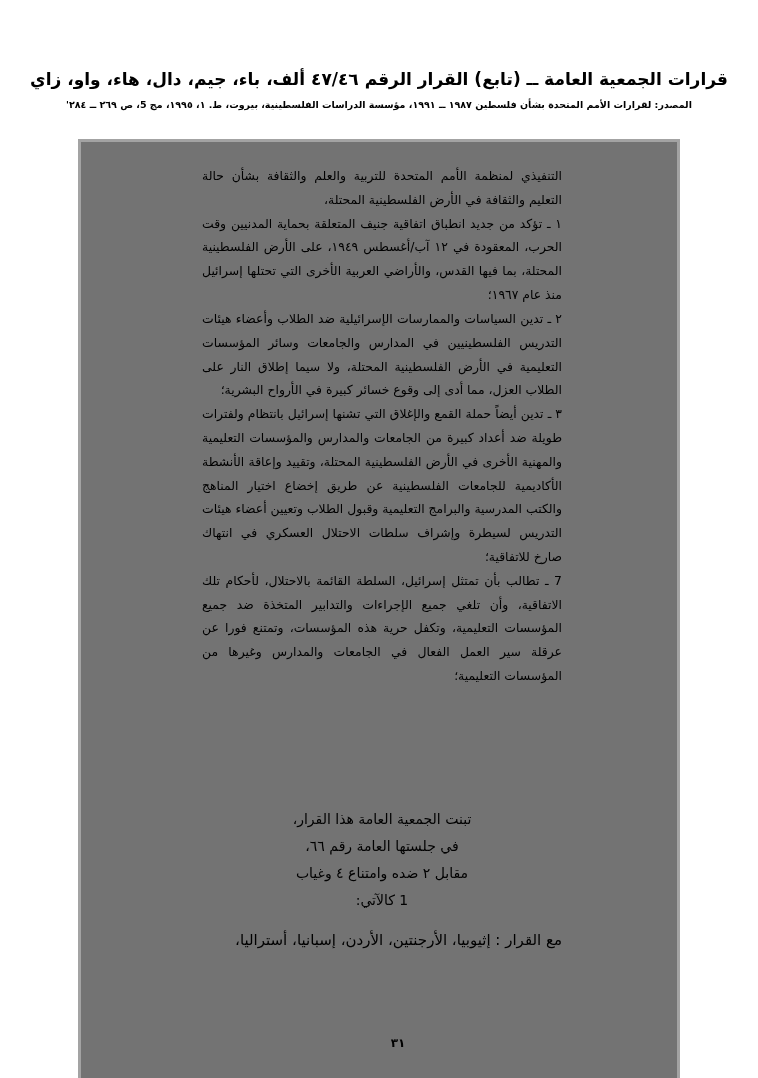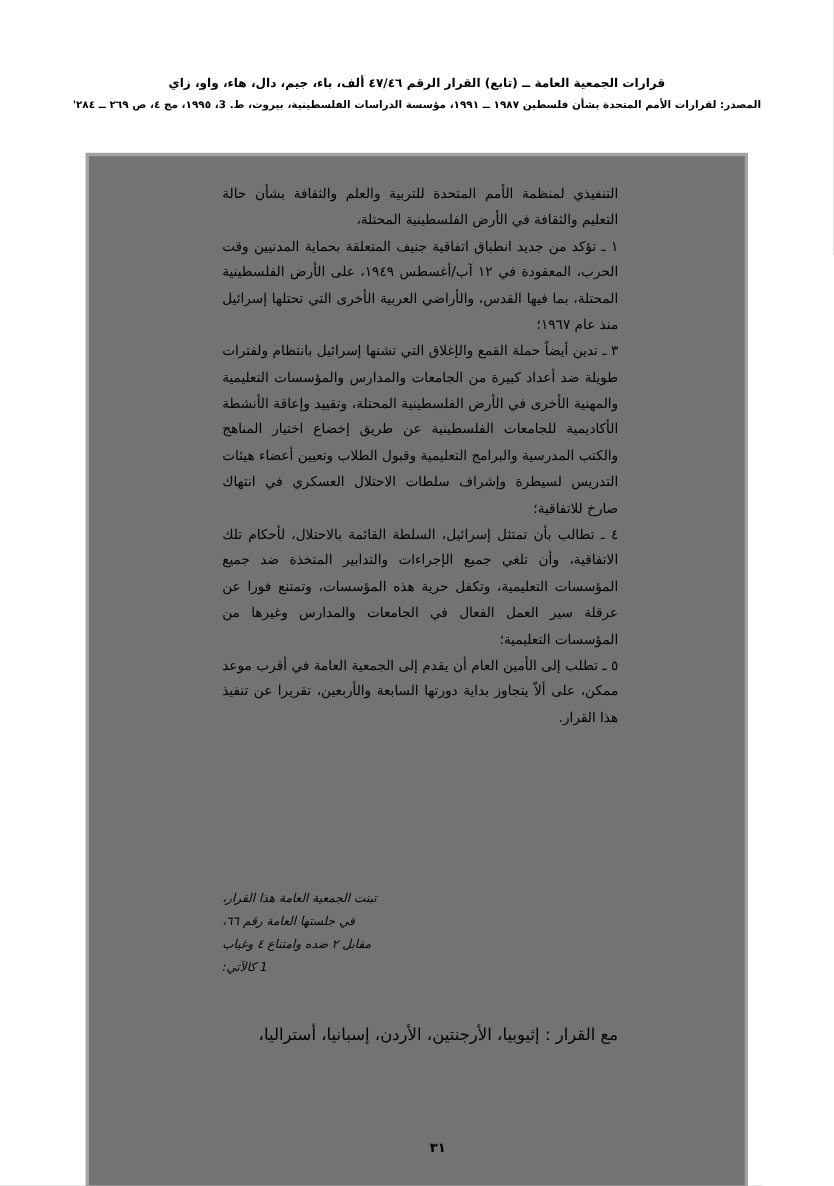--- a/index.html
+++ b/index.html
@@ -22,21 +22,21 @@
     position: relative;
     box-sizing: border-box;
   }
 
   
   .header {
     text-align: center;
     padding-top: 68px;
   }
   .header-title {
-    font-size: 11px;
+    font-size: 17px;
     font-weight: bold;
     letter-spacing: 0px;
     line-height: 1.4;
     direction: rtl;
   }
   .header-source {
     font-size: 9.5px;
     font-weight: bold;
     margin-top: 7px;
     direction: rtl;
@@ -70,24 +70,23 @@
   .para {
     margin: 0 0 0 0;
   }
 
   .tail {
     position: absolute;
     top: 664px;
     right: 115px;
     width: 360px;
     direction: rtl;
-    text-align: left;
-    font-size: 11px;
+    text-align: center;
+    font-size: 14px;
     line-height: 1.92;
-    font-style: italic;
   }
   .tail .line {
     white-space: nowrap;
   }
 
   .vote-line {
     position: absolute;
     top: 784px;
     right: 115px;
     width: 380px;
@@ -110,31 +109,31 @@
     padding-left: 19px;
   }
 </style>
 </head>
 <body>
 
 <div class="page">
 
   <div class="header">
     <div class="header-title">قرارات الجمعية العامة ــ (تابع) القرار الرقم ٤٧/٤٦ ألف، باء، جيم، دال، هاء، واو، زاي</div>
-    <div class="header-source">المصدر: لقرارات الأمم المتحدة بشأن فلسطين ١٩٨٧ ــ ١٩٩١، مؤسسة الدراسات الفلسطينية، بيروت، ط. 3، ١٩٩٥، مج ٤، ص ٢٦٩ ــ ٢٨٤'</div>
+    <div class="header-source">المصدر: لقرارات الأمم المتحدة بشأن فلسطين ١٩٨٧ ــ ١٩٩١، مؤسسة الدراسات الفلسطينية، بيروت، ط. ١، ١٩٩٥، مج 5، ص ٢٦٩ ــ ٢٨٤'</div>
   </div>
 
   <div class="frame">
 
     <div class="body-text">
       <p class="para">التنفيذي لمنظمة الأمم المتحدة للتربية والعلم والثقافة بشأن حالة التعليم والثقافة في الأرض الفلسطينية المحتلة،</p>
       <p class="para">١ ـ تؤكد من جديد انطباق اتفاقية جنيف المتعلقة بحماية المدنيين وقت الحرب، المعقودة في ١٢ آب/أغسطس ١٩٤٩، على الأرض الفلسطينية المحتلة، بما فيها القدس، والأراضي العربية الأخرى التي تحتلها إسرائيل منذ عام ١٩٦٧؛</p>
+      <p class="para">٢ ـ تدين السياسات والممارسات الإسرائيلية ضد الطلاب وأعضاء هيئات التدريس الفلسطينيين في المدارس والجامعات وسائر المؤسسات التعليمية في الأرض الفلسطينية المحتلة، ولا سيما إطلاق النار على الطلاب العزل، مما أدى إلى وقوع خسائر كبيرة في الأرواح البشرية؛</p>
       <p class="para">٣ ـ تدين أيضاً حملة القمع والإغلاق التي تشنها إسرائيل بانتظام ولفترات طويلة ضد أعداد كبيرة من الجامعات والمدارس والمؤسسات التعليمية والمهنية الأخرى في الأرض الفلسطينية المحتلة، وتقييد وإعاقة الأنشطة الأكاديمية للجامعات الفلسطينية عن طريق إخضاع اختيار المناهج والكتب المدرسية والبرامج التعليمية وقبول الطلاب وتعيين أعضاء هيئات التدريس لسيطرة وإشراف سلطات الاحتلال العسكري في انتهاك صارخ للاتفاقية؛</p>
-      <p class="para">٤ ـ تطالب بأن تمتثل إسرائيل، السلطة القائمة بالاحتلال، لأحكام تلك الاتفاقية، وأن تلغي جميع الإجراءات والتدابير المتخذة ضد جميع المؤسسات التعليمية، وتكفل حرية هذه المؤسسات، وتمتنع فورا عن عرقلة سير العمل الفعال في الجامعات والمدارس وغيرها من المؤسسات التعليمية؛</p>
-      <p class="para">٥ ـ تطلب إلى الأمين العام أن يقدم إلى الجمعية العامة في أقرب موعد ممكن، على ألاّ يتجاوز بداية دورتها السابعة والأربعين، تقريرا عن تنفيذ هذا القرار.</p>
+      <p class="para">7 ـ تطالب بأن تمتثل إسرائيل، السلطة القائمة بالاحتلال، لأحكام تلك الاتفاقية، وأن تلغي جميع الإجراءات والتدابير المتخذة ضد جميع المؤسسات التعليمية، وتكفل حرية هذه المؤسسات، وتمتنع فورا عن عرقلة سير العمل الفعال في الجامعات والمدارس وغيرها من المؤسسات التعليمية؛</p>
     </div>
 
     <div class="tail">
       <div class="line">تبنت الجمعية العامة هذا القرار،</div>
       <div class="line">في جلستها العامة رقم ٦٦،</div>
       <div class="line">مقابل ٢ ضده وامتناع ٤ وغياب</div>
       <div class="line">1 كالآتي:</div>
     </div>
 
     <div class="vote-line">مع القرار  :  إثيوبيا، الأرجنتين، الأردن، إسبانيا، أستراليا،</div>

